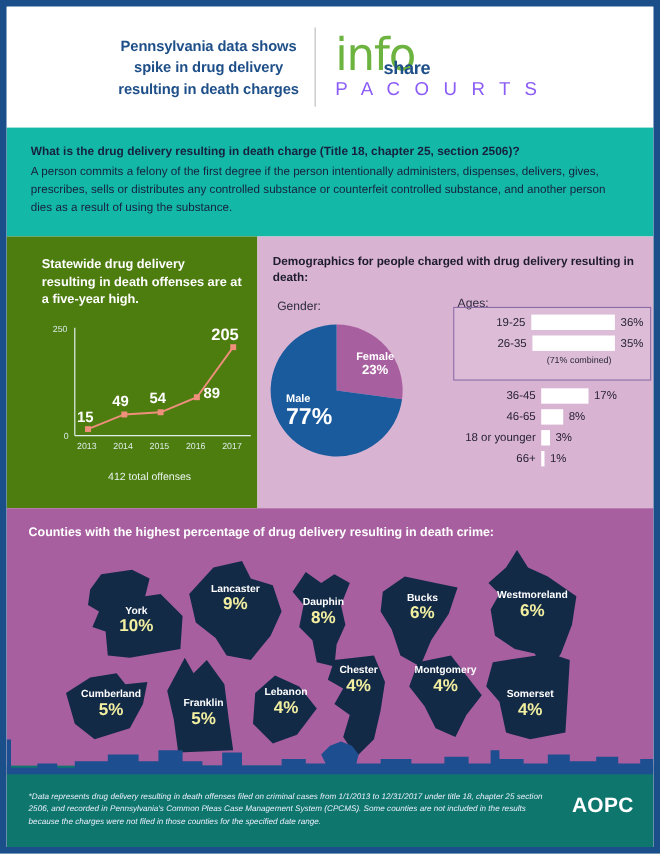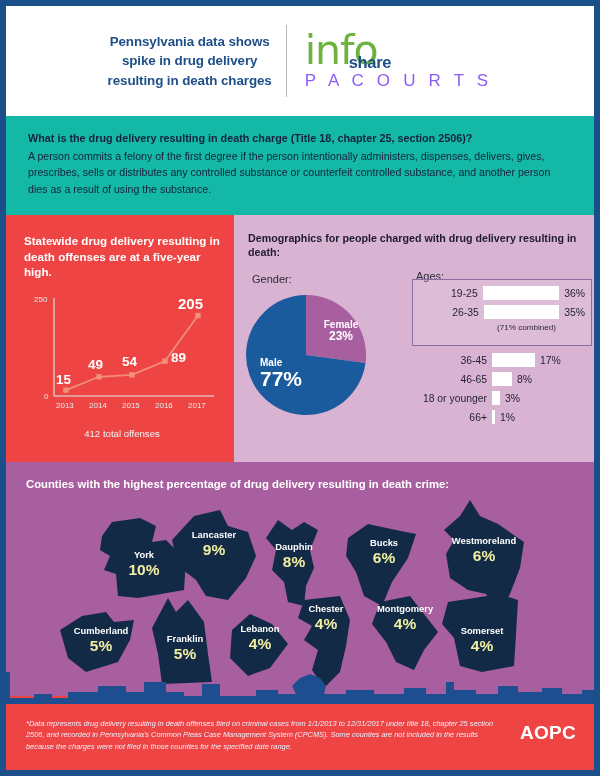--- a/index.html
+++ b/index.html
@@ -83,22 +83,22 @@
     line-height: 1.54;
   }
 
   
   .middle {
     display: flex;
     height: 247px;
   }
   .chart-panel {
     width: 228px;
-    background: #ef4444;
-    padding: 18px 14px 0 18px;
+    background: #4d7c0f;
+    padding: 18px 14px 0 32px;
     position: relative;
   }
   .chart-title {
     color: #ffffff;
     font-size: 11.6px;
     font-weight: bold;
     line-height: 1.36;
   }
   .chartbox {
     position: relative;
@@ -193,21 +193,21 @@
     left: 0;
   }
   .c-name { display:block; color:#ffffff; font-size: 9.4px; font-weight: bold; line-height:1.15; }
   .c-pct  { display:block; color:#f2efa0; font-size: 15.5px; font-weight: bold; line-height:1.1; }
 
   
   .footer {
     position: absolute;
     left: 0; bottom: 0;
     width: 588px; height: 74px;
-    background: #ef4444;
+    background: #0f766e;
   }
   .skyline { position:absolute; left:0; top:-24px; width:588px; height:32px; }
   .footnote {
     position: absolute; left: 20px; top: 22px;
     width: 470px;
     color: #e8eefb;
     font-size: 7.4px;
     font-style: italic;
     line-height: 1.52;
   }
@@ -337,21 +337,21 @@
         </div>
       </div>
     </div>
   </div>
 
   <div class="counties">
     <div class="counties-title">Counties with the highest percentage of drug delivery resulting in death crime:</div>
 
     <div class="map-area">
 
-      <div class="county" style="left:88px; top:16px; width:100px; height:92px;">
+      <div class="county" style="left:68px; top:16px; width:100px; height:92px;">
         <svg width="100" height="92" viewBox="0 0 100 92">
             <path d="M8,24 L18,10 L46,6 L62,14 L58,30 L72,28 L92,48 L90,78 L44,86 L24,84 L22,62 L10,58 L16,44 L6,38 Z" fill="#132a47"></path>
           </svg>
         <div class="county-label" style="top:38px;">
           <span class="c-name">York</span>
           <span class="c-pct">10%</span>
         </div>
       </div>
 
       <div class="county" style="left:160px; top:8px; width:96px; height:100px;">

